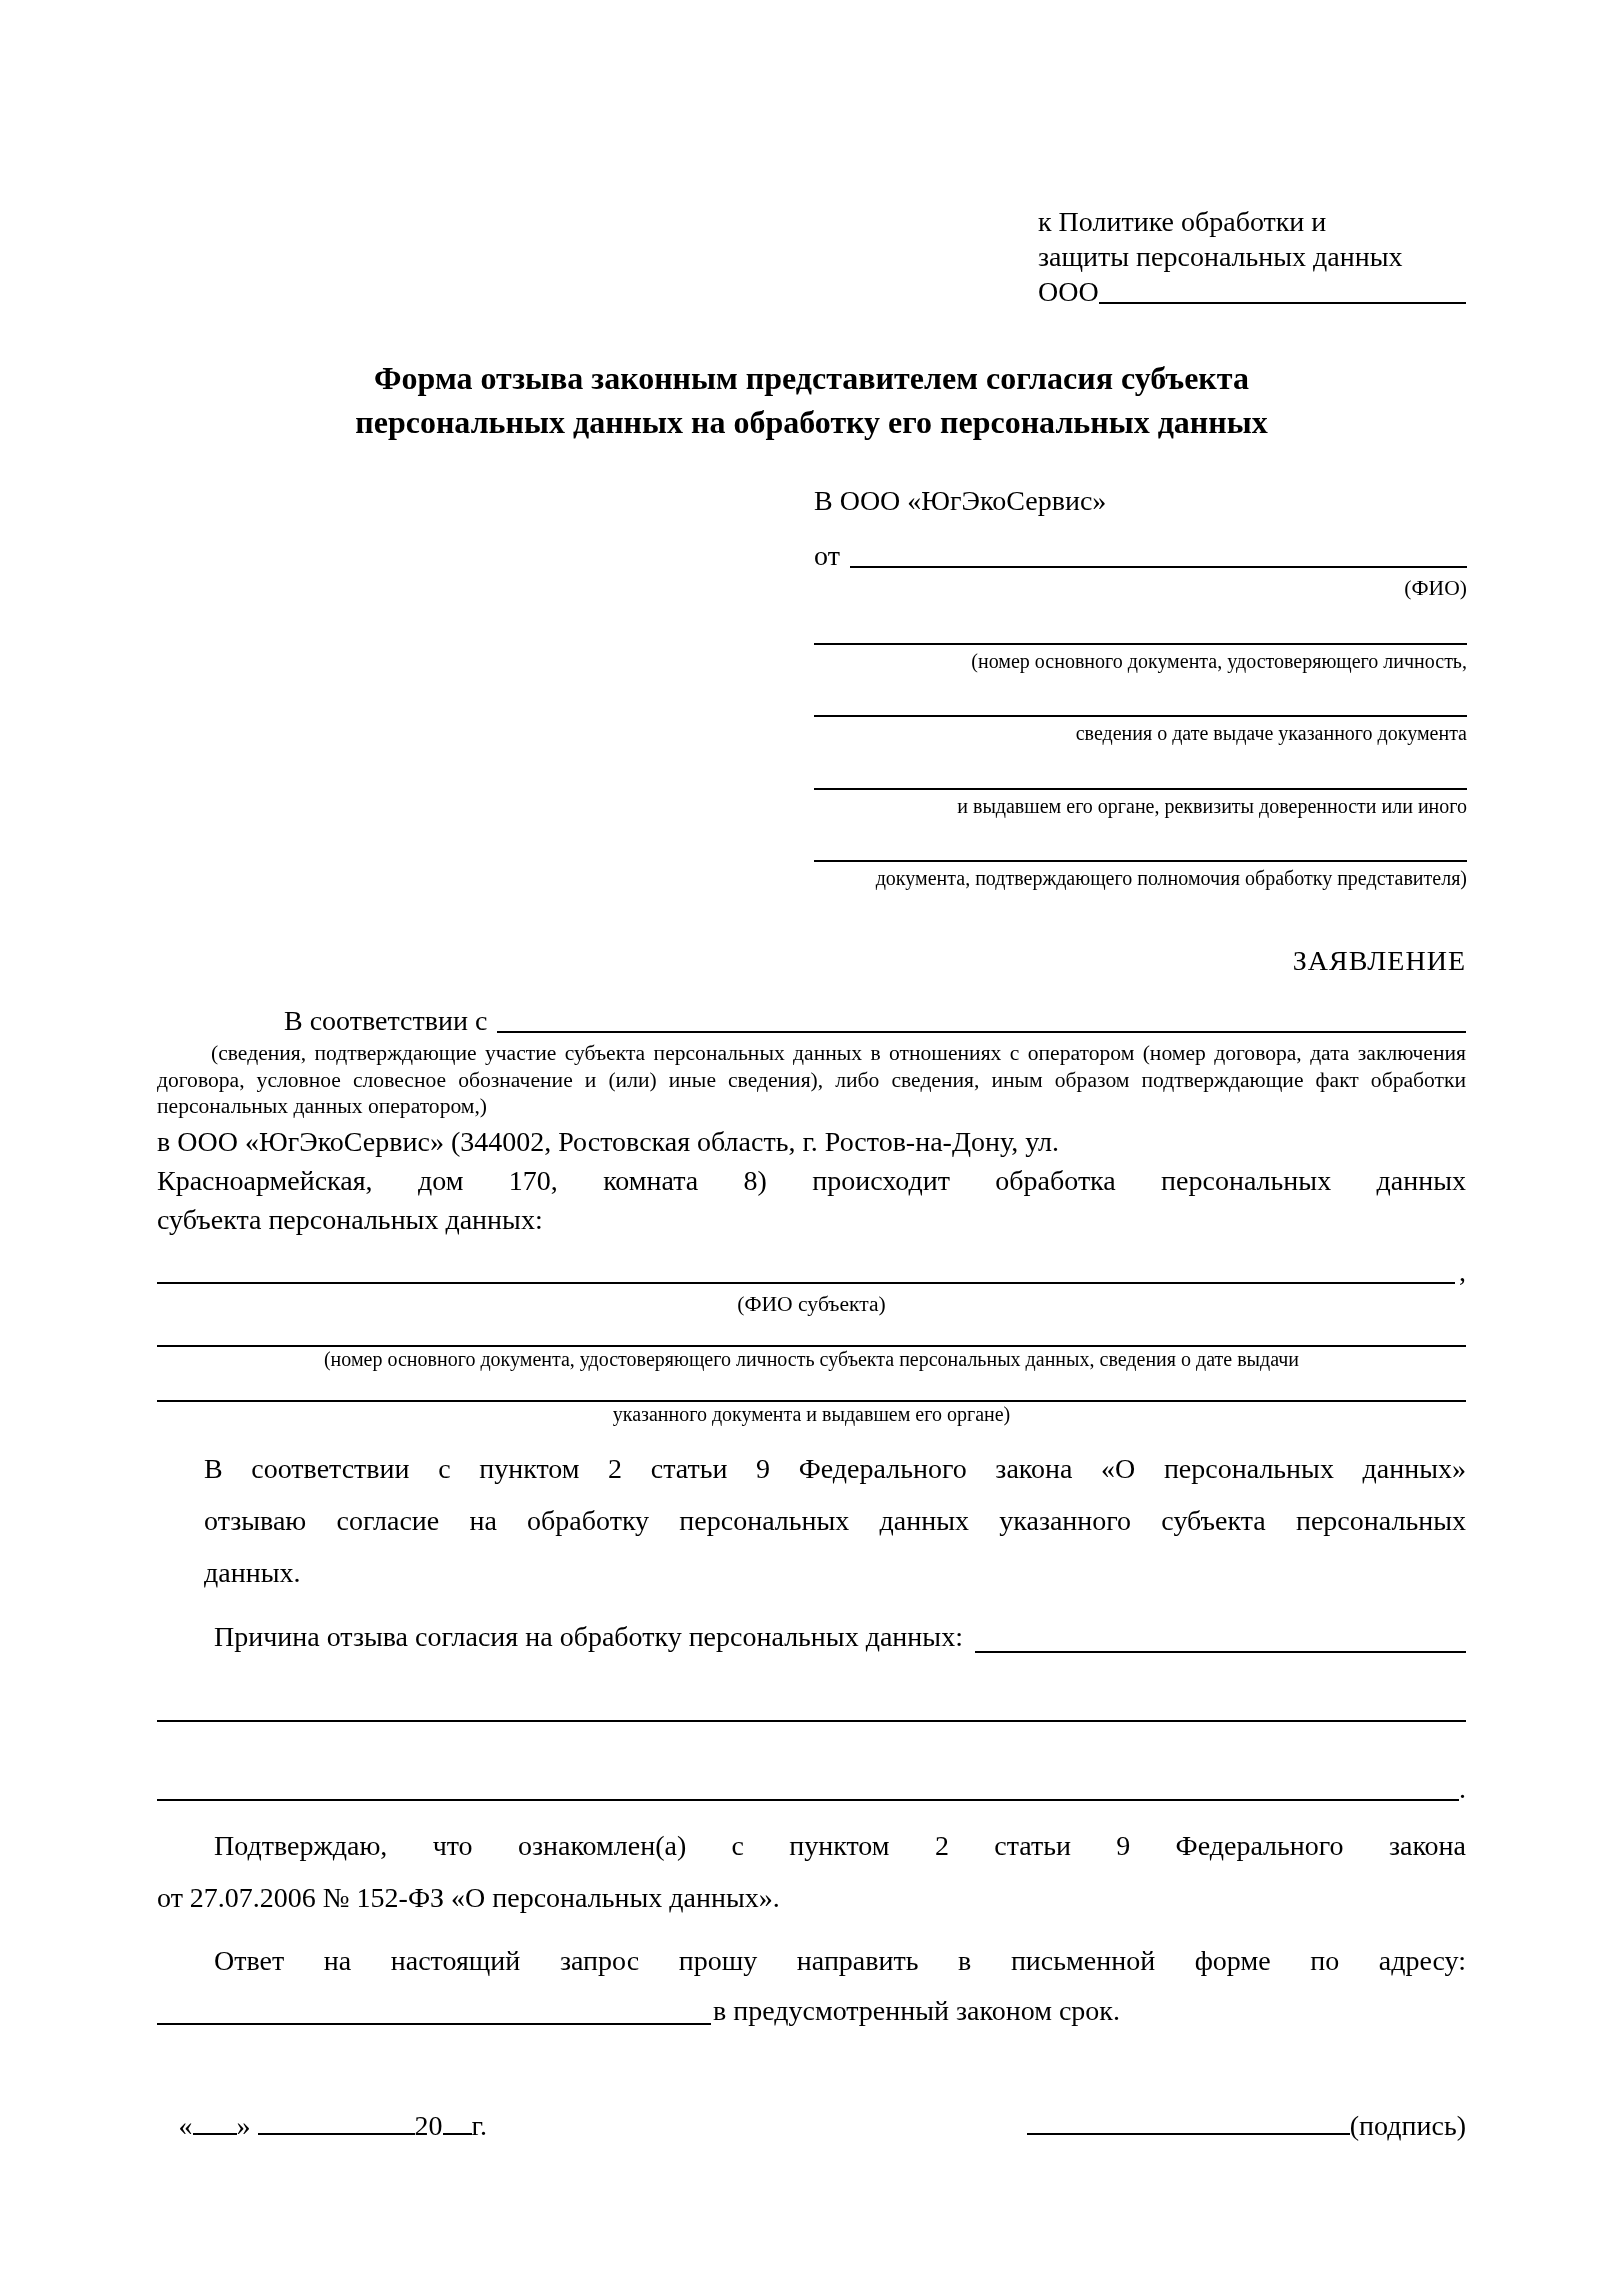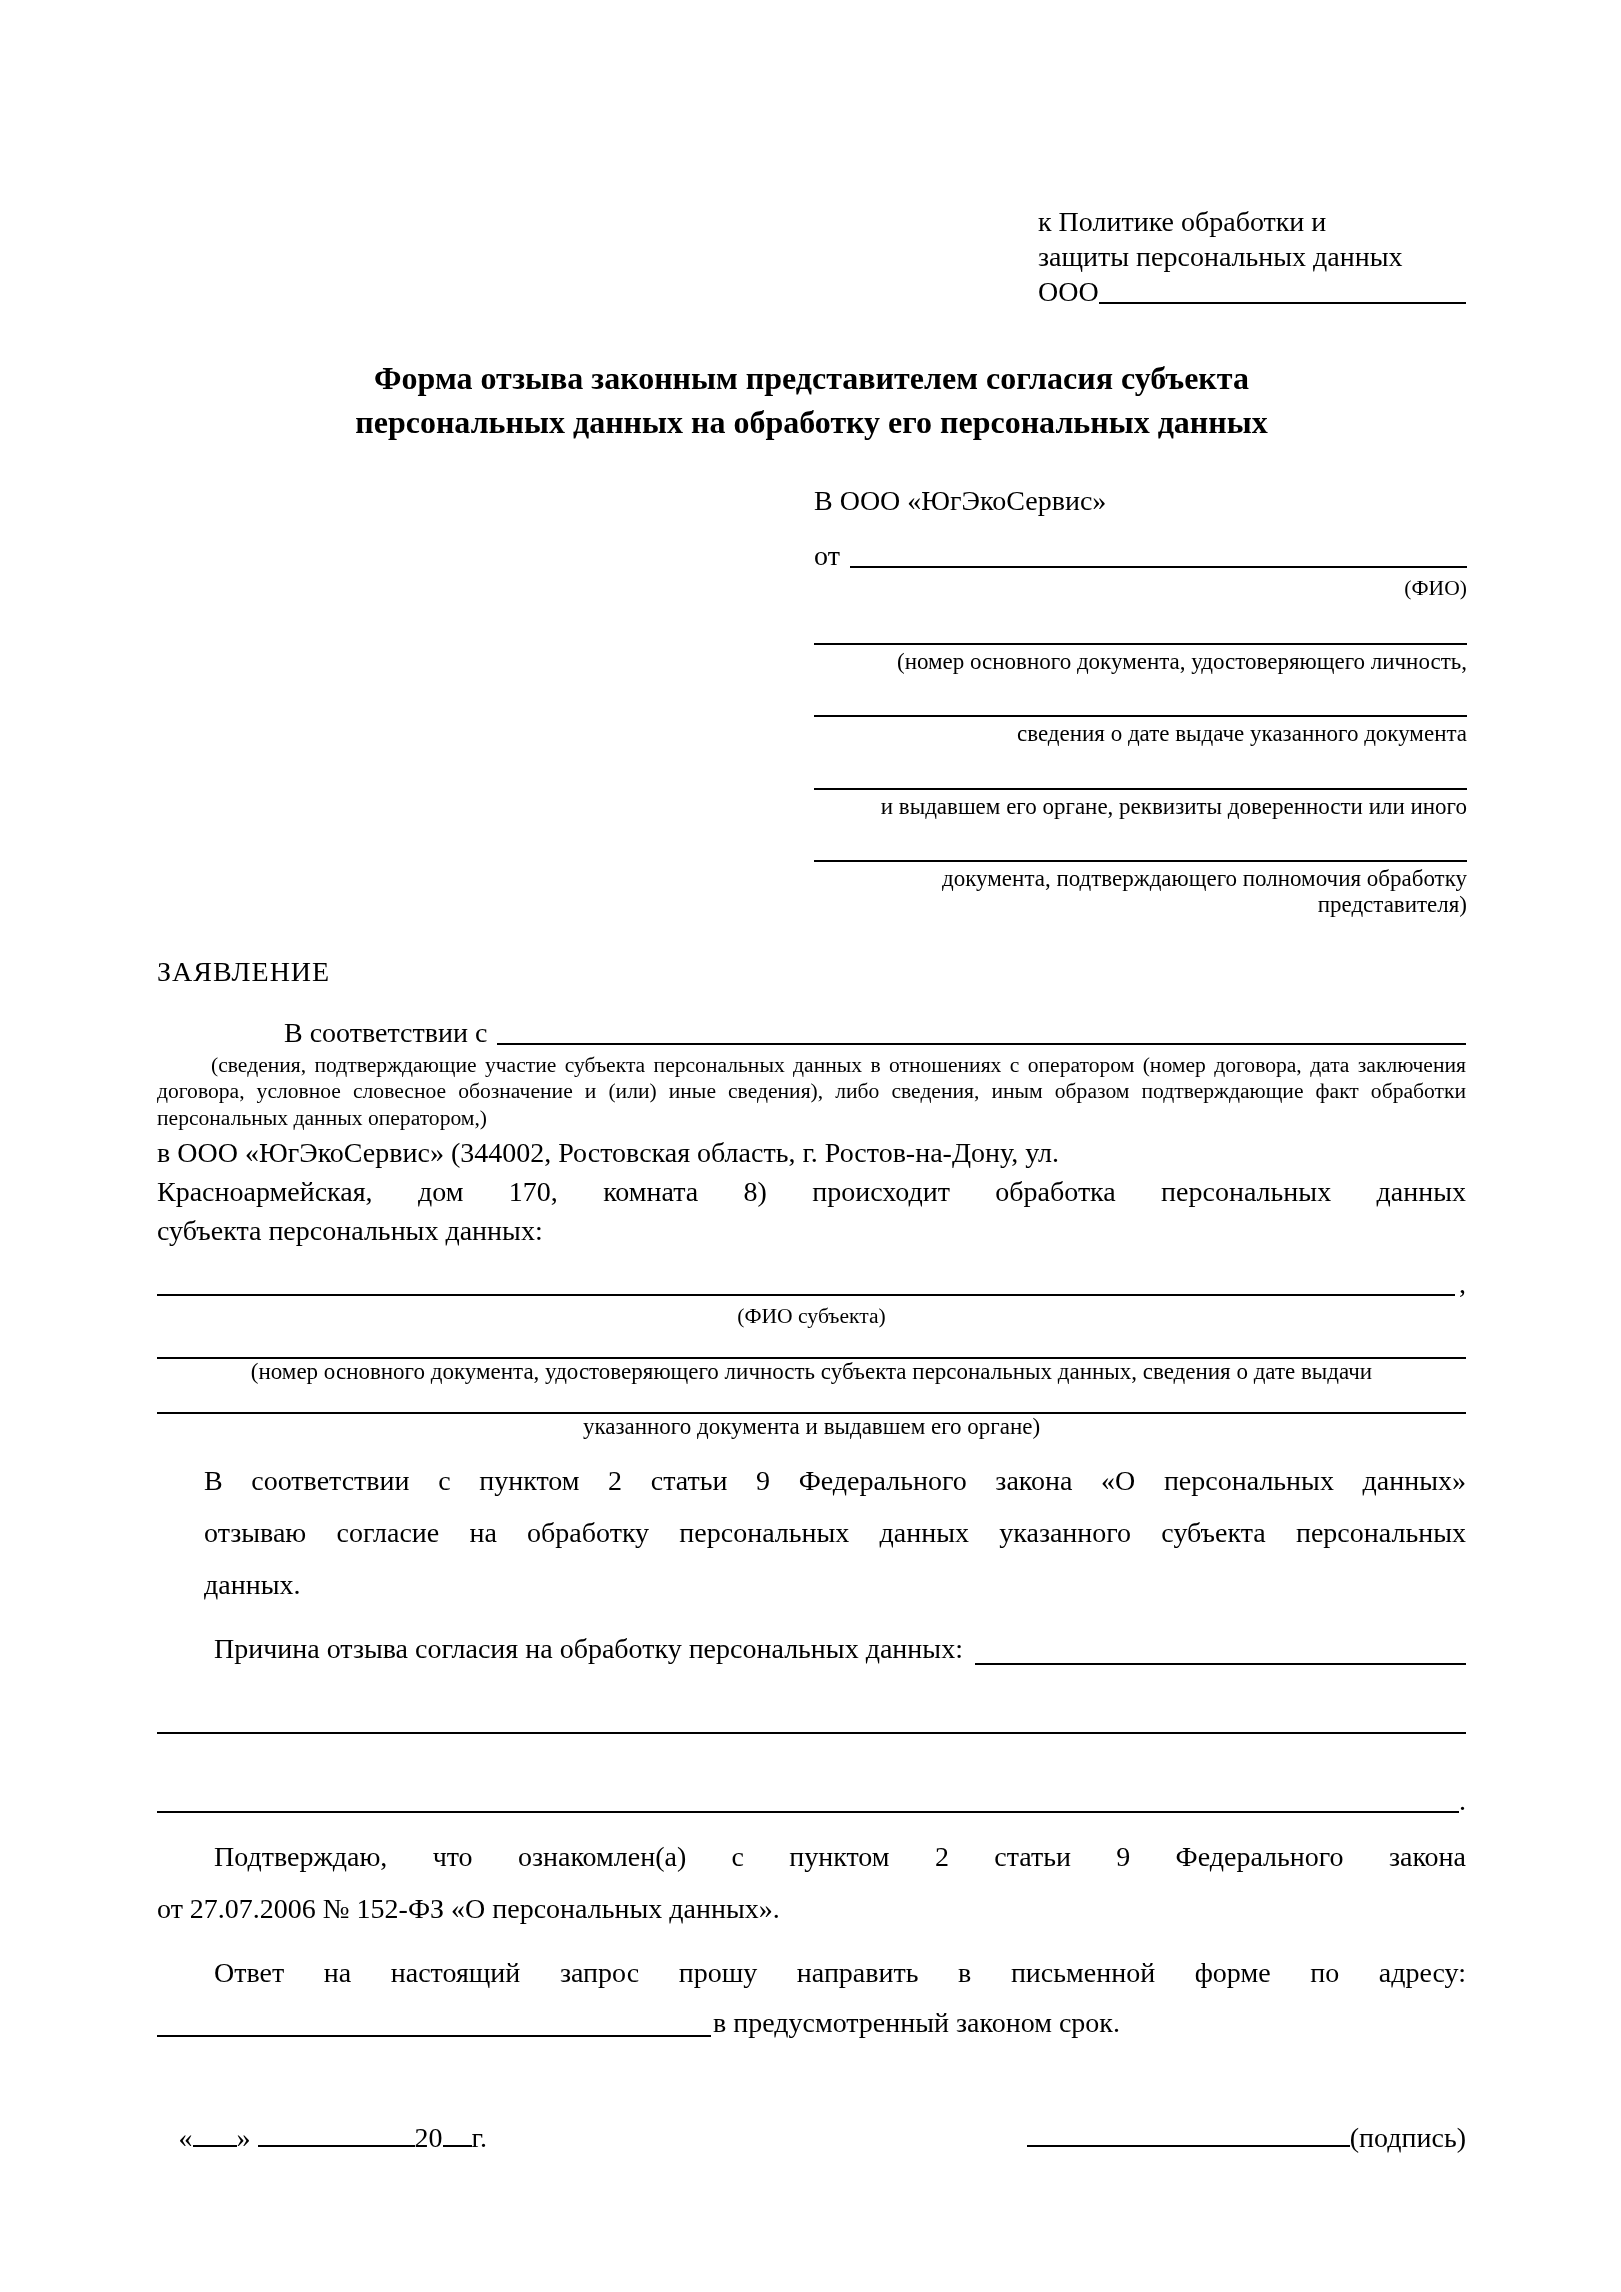--- a/index.html
+++ b/index.html
@@ -10,36 +10,36 @@
     padding:204px 155px 39px 157px;
     background:#fff; color:#000;
     font-family:"Liberation Serif", serif;
     font-size:28px; line-height:35px;
   }
   
   .row { display:flex; }
   .bl { flex:1; border-bottom:2.9px solid #000; align-self:stretch; margin-bottom:4.9px; }
   .ibl { display:inline-block; border-bottom:2.9px solid #000; height:1px; }
   .rule { width:100%; height:0; border-bottom:2.9px solid #000; }
-  .cap { font-size:23px; line-height:25.5px; text-align:center; }
+  .cap { font-size:20px; line-height:25.5px; text-align:center; }
   .cap-md { font-size:21.6px; line-height:26.5px; }
   
   .hdr { width:428px; margin-left:auto; }
   .hdr .row { line-height:35px; }
   
   .title { margin-top:47px; text-align:center; font-weight:bold; font-size:32px; line-height:44px; }
   
   .addr { margin-top:39px; margin-left:657px; width:653px; }
   .addr .from-row { margin-top:19.6px; }
   .addr .from-row .bl { margin-left:9.8px; }
   .addr .cap { margin-top:2.9px;text-align:right; }
   .addr .rule { margin-top:41px; }
   .addr .rule + .cap { margin-top:3.9px; }
   
-  .zayav { margin-top:37px; text-align:left; letter-spacing:1px; }
+  .zayav { margin-top:51px; text-align:right; letter-spacing:1px; }
   .intro-row { margin-top:25.5px; }
   .intro-row .lead { padding-left:127px; white-space:nowrap; }
   .intro-row .bl { margin-left:9.8px; }
   .intro-cap { margin-top:2px; text-align:justify; text-indent:54px; }
   .op-par { margin-top:2px; line-height:39px; }
   .op-par .jl { text-align:justify; text-align-last:justify; }
   .comma-row { margin-top:15.7px; align-items:flex-end; }
   .comma-row .comma { margin-left:3.9px; }
   .fio-sub { margin-top:2px; text-align:center; }
   .mid-rule { margin-top:27.4px; }

